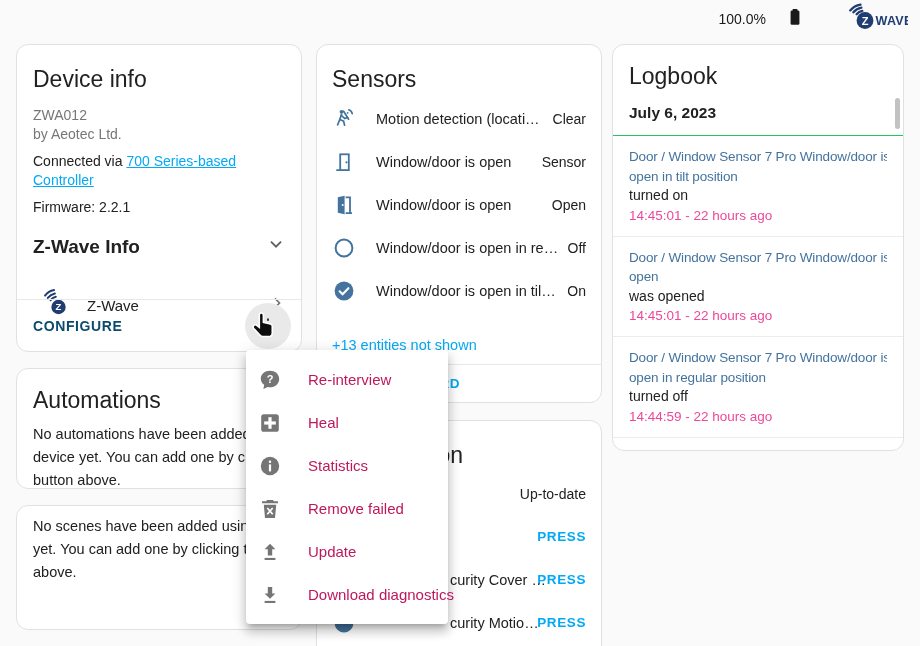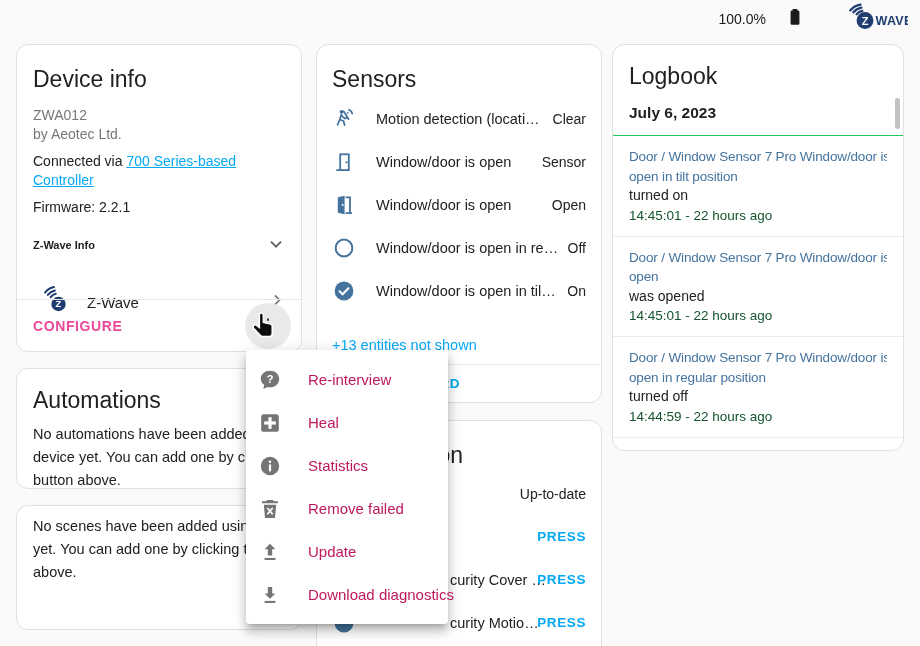--- a/index.html
+++ b/index.html
@@ -14,26 +14,26 @@
   .hdr .batt-txt{font-size:14px;color:#1b1b1b;}
   .zwave-logo{margin-left:10px;}
 
   
   .card-device{left:16px;top:44px;width:286px;height:308px;}
   .card-device .card-title{padding:20px 16px 0;}
   .di-gray{color:#777;font-size:14px;line-height:19px;padding:0 16px;margin-top:13px;}
   .di-line{font-size:14px;line-height:19px;padding:0 16px;margin-top:8px;}
   .link{color:#03a9f4;text-decoration:underline;cursor:pointer;}
   .expander{display:flex;justify-content:space-between;align-items:center;
-            padding:0 14px 0 16px;margin-top:16px;font-size:11px;font-weight:700;}
+            padding:0 14px 0 16px;margin-top:16px;font-size:19px;font-weight:700;}
   .zw-row{display:flex;align-items:center;padding:0 14px 0 24px;margin-top:28px;height:34px;}
   .zw-row .zw-label{font-size:15px;margin-left:16px;flex:1;}
   .dev-footer{position:absolute;left:0;right:0;bottom:0;height:52px;border-top:1px solid #e8e8e8;
               display:flex;align-items:center;justify-content:space-between;padding:0 10px 0 16px;box-sizing:border-box;}
-  .configure{color:#ec4899;font-size:14px;font-weight:700;letter-spacing:.6px;cursor:pointer;}
+  .configure{color:#0c4a6e;font-size:14px;font-weight:700;letter-spacing:.6px;cursor:pointer;}
   .kebab-btn{width:46px;height:46px;border-radius:50%;background:#e9e9e9;display:flex;
              align-items:center;justify-content:center;cursor:pointer;}
   .kebab-dots{font-size:19px;color:#333;line-height:1;letter-spacing:0;}
 
   
   .card-sensors{left:316px;top:44px;width:286px;height:359px;}
   .card-sensors .card-title{padding:20px 15px 0;}
   .s-rows{margin-top:4px;}
   .s-row{display:flex;align-items:center;height:43px;padding:0 15px;cursor:pointer;}
   .s-icon{width:24px;height:24px;flex:none;}
@@ -65,21 +65,21 @@
 
   
   .card-logbook{left:612px;top:44px;width:292px;height:407px;}
   .card-logbook .card-title{padding:17px 16px 0;}
   .lb-date{font-size:15.5px;font-weight:700;padding:14px 16px 13px;border-bottom:1px solid #22c55e;}
   .lb-entry{padding:11px 16px 11px;border-bottom:1px solid #ececec;}
   .lb-entry:last-child{border-bottom:none;}
   .lb-name{color:#44739e;font-size:13.5px;letter-spacing:-0.15px;line-height:19.5px;
            white-space:nowrap;overflow:hidden;cursor:pointer;}
   .lb-action{font-size:14px;line-height:19.5px;}
-  .lb-time{color:#14532d;font-size:13.5px;line-height:19px;}
+  .lb-time{color:#ec4899;font-size:13.5px;line-height:19px;}
   .lb-scrollbar{position:absolute;right:3px;top:53px;width:5px;height:31px;border-radius:3px;
                 background:#c2c2c2;cursor:pointer;}
 
   
   .ctx-menu{position:absolute;left:246px;top:350px;width:202px;height:274px;background:#fff;
             border-radius:4px;z-index:30;padding:8px 0;box-sizing:border-box;
             box-shadow:0 5px 5px -3px rgba(0,0,0,.2),0 8px 10px 1px rgba(0,0,0,.14),0 3px 14px 2px rgba(0,0,0,.12);}
   .menu-item{display:flex;align-items:center;height:43px;padding:0 12px;cursor:pointer;}
   .m-icon{width:24px;height:24px;flex:none;}
   .m-label{margin-left:26px;font-size:15px;color:#be185d;white-space:nowrap;}

